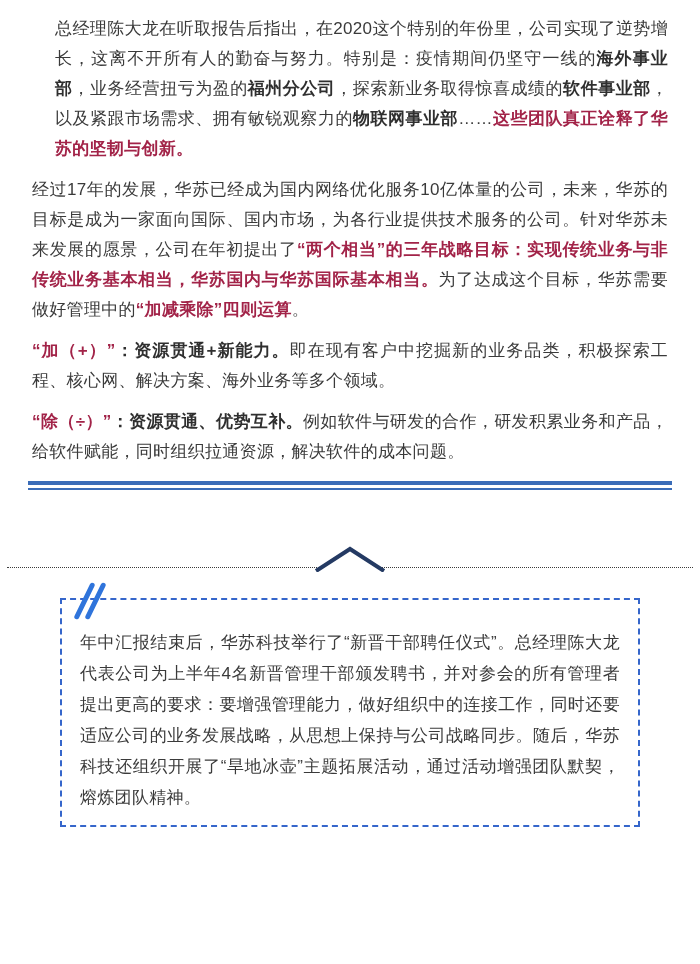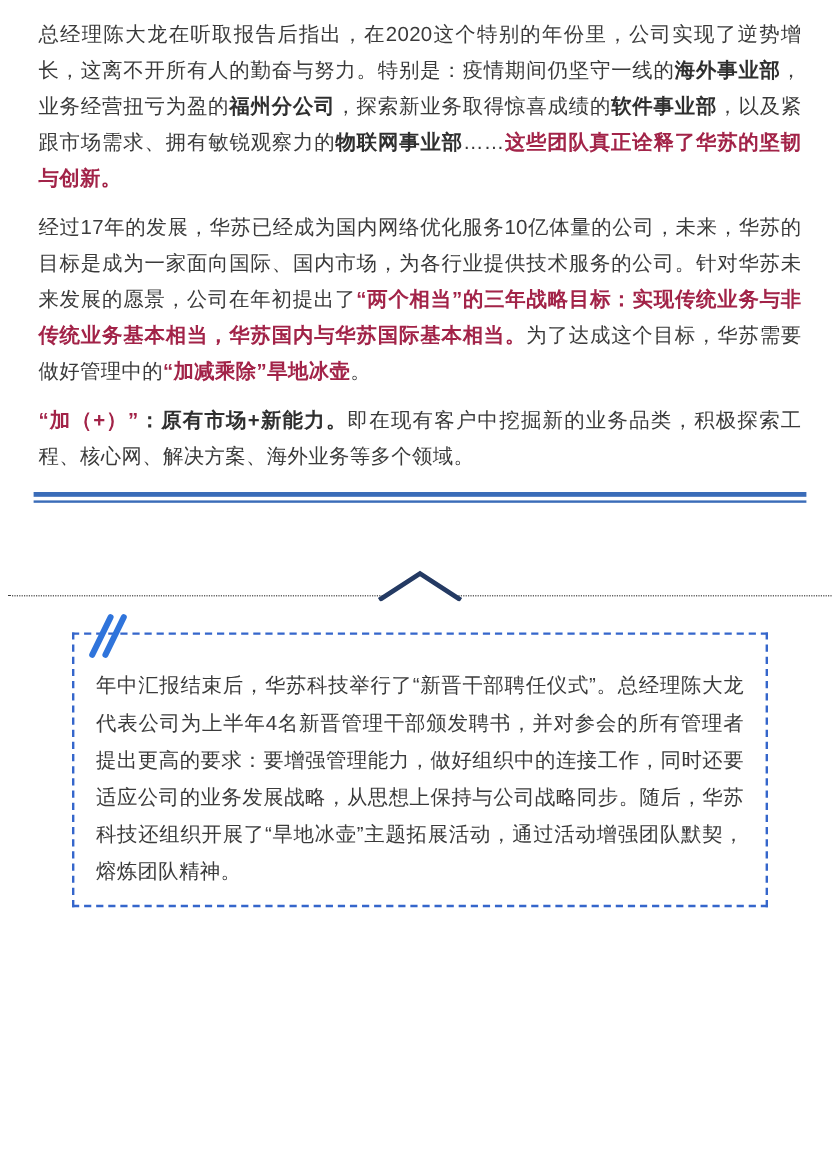--- a/index.html
+++ b/index.html
@@ -5,21 +5,21 @@
   html,body{margin:0;padding:0;}
   body{
     width:700px;height:964px;background:#ffffff;overflow:hidden;
     font-family:"Liberation Sans","DejaVu Sans",sans-serif;
   }
   .page{padding:2px 32px 0;}
   .para{
     font-size:17px;line-height:30px;color:#3a3a3a;
     text-align:justify;margin:0 0 11px;letter-spacing:.3px;
   }
-  .para.first{margin-top:12px;}
+  .para.first{margin-top:12px;margin-left:23px;}
   .seg{font-weight:normal;color:#3a3a3a;}
   .seg.b{font-weight:bold;color:#2f2f2f;}
   .seg.r{font-weight:bold;color:#a22348;}
 
   .divider{margin:14px -4px 0;}
   .divider .thick{height:4px;background:#3a6cb8;}
   .divider .thin{height:2px;background:#3a6cb8;margin-top:3px;}
 
   .scroll-hint{position:relative;height:26px;margin:56px -32px 0;}
   .scroll-hint .dotted{
@@ -51,28 +51,31 @@
 </head>
 <body>
 
 <div class="page">
 
   <p class="para first">
     <span class="seg">总经理陈大龙在听取报告后指出，在2020这个特别的年份里，公司实现了逆势增长，这离不开所有人的勤奋与努力。特别是：疫情期间仍坚守一线的</span><span class="seg b">海外事业部</span><span class="seg">，业务经营扭亏为盈的</span><span class="seg b">福州分公司</span><span class="seg">，探索新业务取得惊喜成绩的</span><span class="seg b">软件事业部</span><span class="seg">，以及紧跟市场需求、拥有敏锐观察力的</span><span class="seg b">物联网事业部</span><span class="seg">……</span><span class="seg r">这些团队真正诠释了华苏的坚韧与创新。</span>
   </p>
 
   <p class="para">
-    <span class="seg">经过17年的发展，华苏已经成为国内网络优化服务10亿体量的公司，未来，华苏的目标是成为一家面向国际、国内市场，为各行业提供技术服务的公司。针对华苏未来发展的愿景，公司在年初提出了</span><span class="seg r">“两个相当”的三年战略目标：实现传统业务与非传统业务基本相当，华苏国内与华苏国际基本相当。</span><span class="seg">为了达成这个目标，华苏需要做好管理中的</span><span class="seg r">“加减乘除”旱地冰壶</span><span class="seg">。</span>
+    <span class="seg">经过17年的发展，华苏已经成为国内网络优化服务10亿体量的公司，未来，华苏的目标是成为一家面向国际、国内市场，为各行业提供技术服务的公司。针对华苏未来发展的愿景，公司在年初提出了</span><span class="seg r">“两个相当”的三年战略目标：实现传统业务与非传统业务基本相当，华苏国内与华苏国际基本相当。</span><span class="seg">为了达成这个目标，华苏需要做好管理中的</span><span class="seg r">“加减乘除”四则运算</span><span class="seg">。</span>
   </p>
 
   <p class="para">
-    <span class="seg r">“加（+）”</span><span class="seg b">：原有市场+新能力。</span><span class="seg">即在现有客户中挖掘新的业务品类，积极探索工程、核心网、解决方案、海外业务等多个领域。</span>
+    <span class="seg r">“加（+）”</span><span class="seg b">：资源贯通+新能力。</span><span class="seg">即在现有客户中挖掘新的业务品类，积极探索工程、核心网、解决方案、海外业务等多个领域。</span>
   </p>
 
 
+  <p class="para">
+    <span class="seg r">“除（÷）”</span><span class="seg b">：资源贯通、优势互补。</span><span class="seg">例如软件与研发的合作，研发积累业务和产品，给软件赋能，同时组织拉通资源，解决软件的成本问题。</span>
+  </p>
 
 
   <div class="divider">
     <div class="thick"></div>
     <div class="thin"></div>
   </div>
 
   <div class="scroll-hint">
     <div class="dotted"></div>
     <svg class="chevron" width="72" height="26" viewBox="0 0 72 26">

